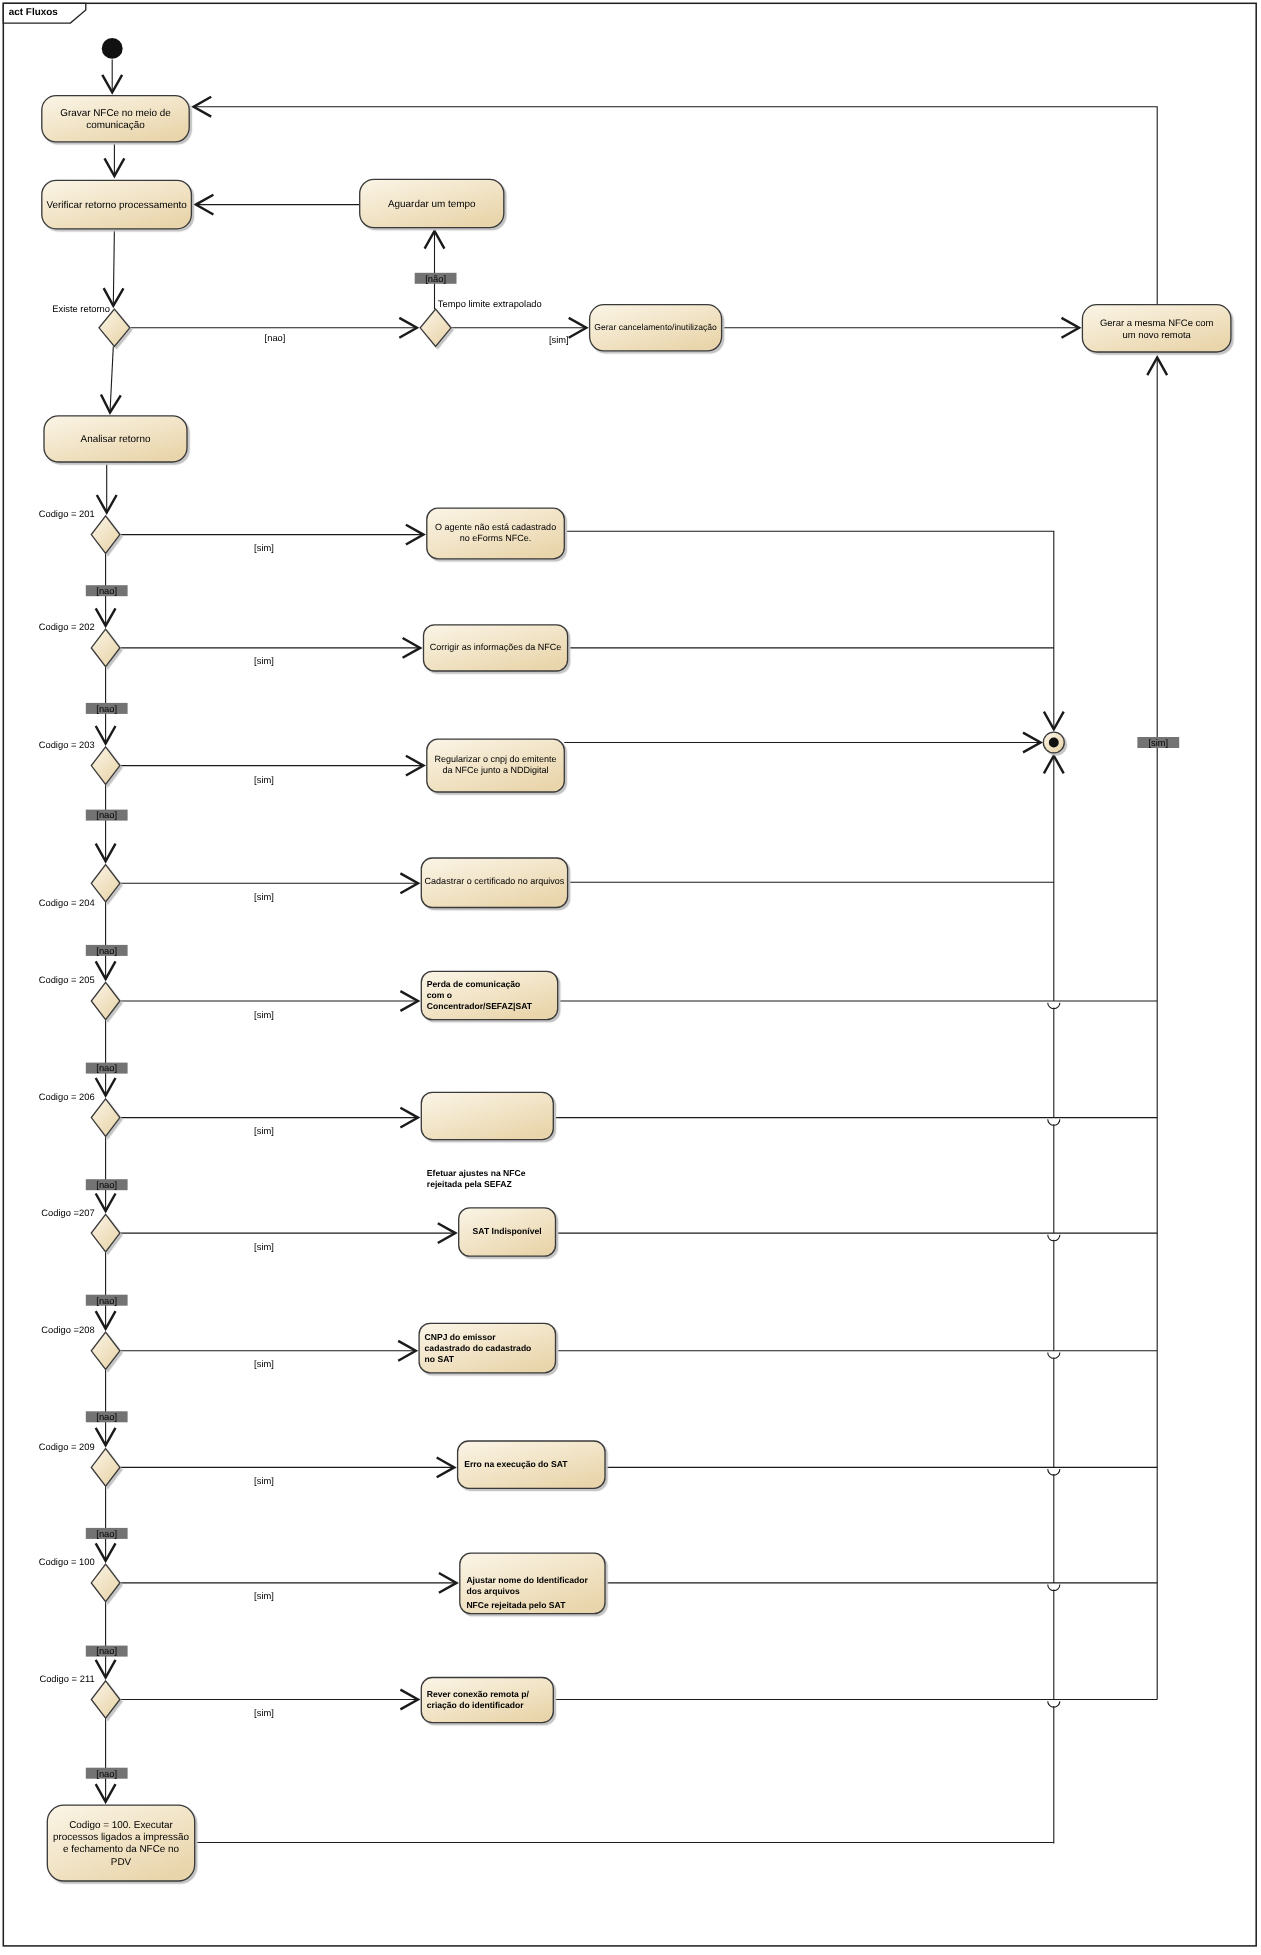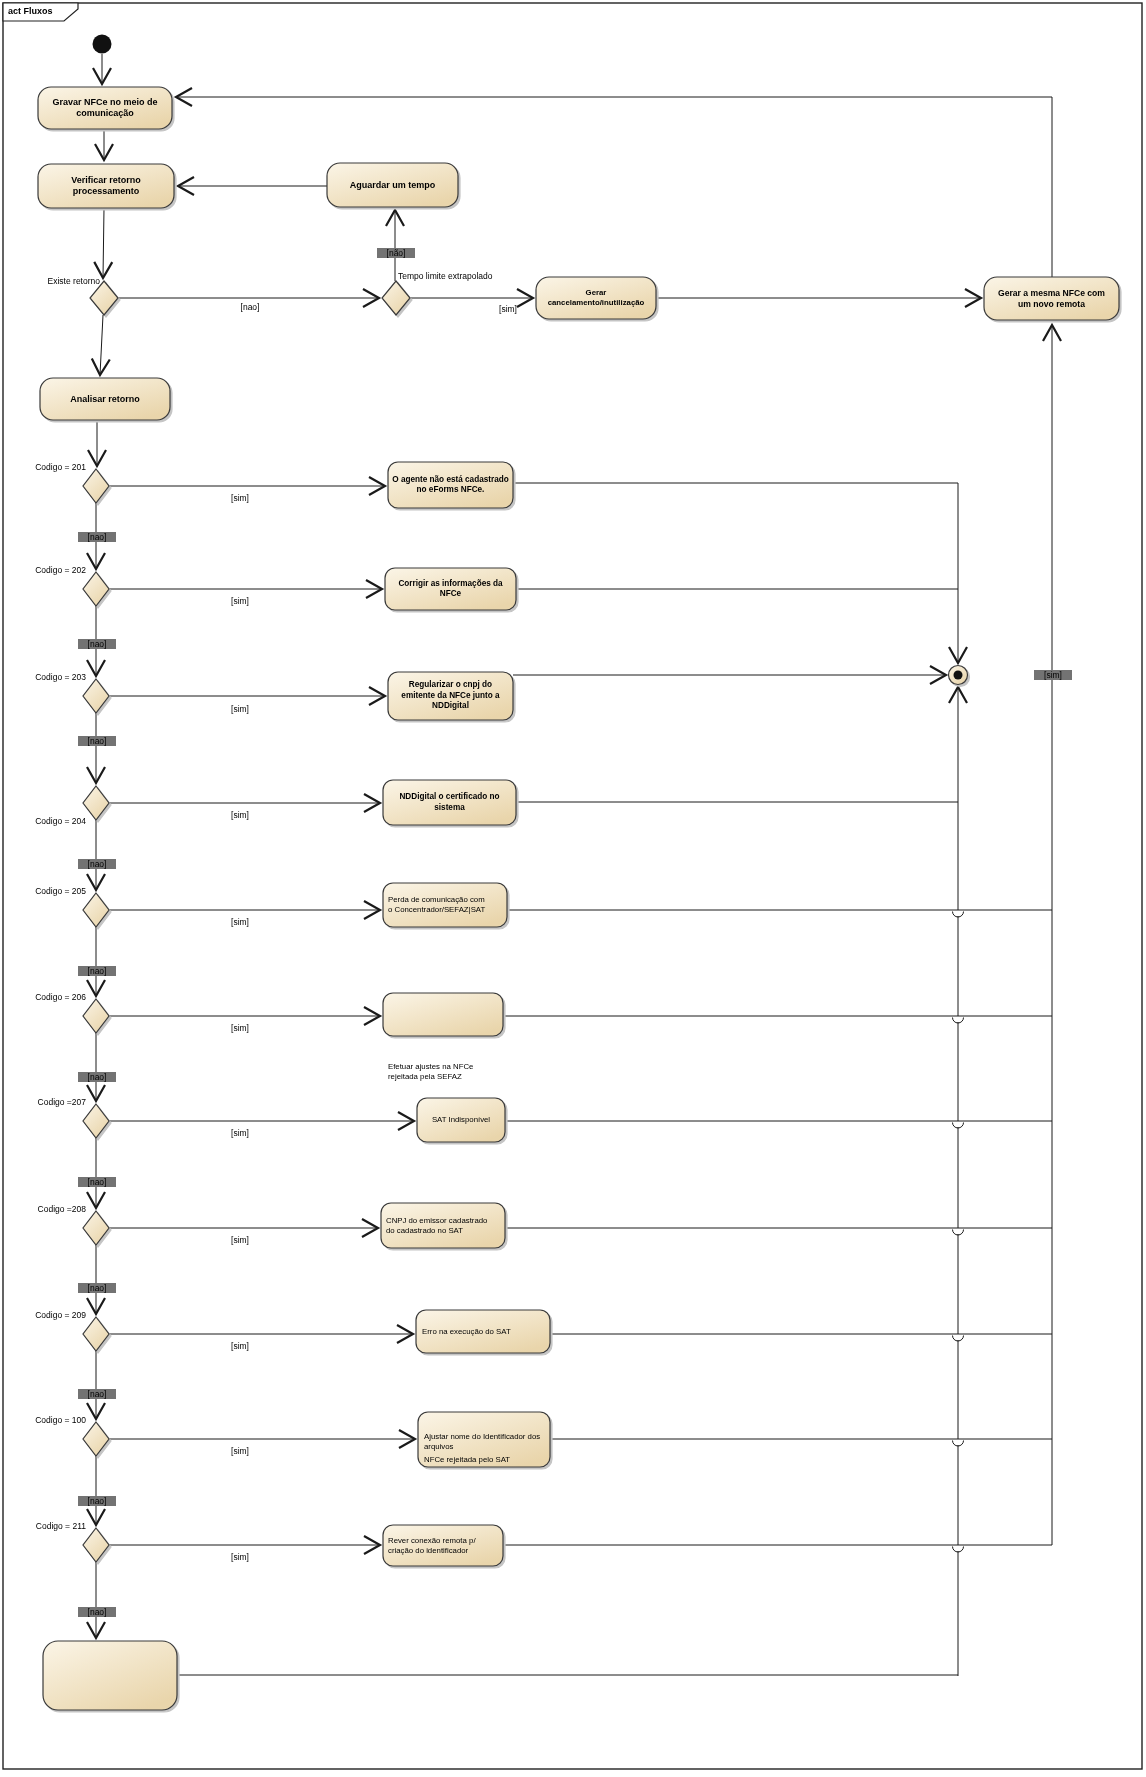--- a/index.html
+++ b/index.html
@@ -6,25 +6,25 @@
   .wrap{position:relative;width:1146px;height:1777px;background:#fff;
         font-family:"Liberation Sans",sans-serif;color:#000;overflow:hidden}
   .wrap svg{position:absolute;left:0;top:0}
   .shape{stroke:var(--border,#3a3a3a);stroke-width:1.2;fill:url(#gnode);
          filter:drop-shadow(2.2px 2.2px 0 var(--shadow,#c4c4c4))}
   .edge{stroke:var(--line,#1a1a1a);stroke-width:1;fill:none}
   .frame{stroke:#222;stroke-width:1.4;fill:none}
   .tabpoly{stroke:#222;stroke-width:1.2;fill:#fff}
   .t{position:absolute;font-size:8.5px;line-height:10px;white-space:normal}
   .nt{display:flex;flex-direction:column;justify-content:center;
-      text-align:center;font-weight:bold;font-size:9px;line-height:11px}
+      text-align:center;font-weight:normal;font-size:9px;line-height:11px}
   .b86{font-size:8.6px;line-height:11px}
   .b82{font-size:8.2px;line-height:10.5px}
   .b78{font-size:7.8px;line-height:10px}
-  .p78{font-size:7.8px;line-height:10px;font-weight:normal;text-align:left}
+  .p78{font-size:7.8px;line-height:10px;font-weight:bold;text-align:left}
   .ctr{text-align:center}
   .guard{width:36px;text-align:center}
   .gbg{background:#737373;padding:0 1px}
   .code{width:74px;text-align:right;white-space:nowrap}
   .nowrap{white-space:nowrap}
   .tab-lbl{font-weight:bold;font-size:9px}
   .gap2{margin-top:3px}
 </style>
 </head>
 <body>
@@ -155,31 +155,32 @@
 <div class="t nt" style="left:42px;top:87px;width:126px;height:42px">Gravar NFCe no meio de comunicação</div>
 <div class="t nt" style="left:42px;top:164px;width:128px;height:44px">Verificar retorno processamento</div>
 <div class="t nt" style="left:331px;top:163px;width:123px;height:44px">Aguardar um tempo</div>
 <div class="t nt b78" style="left:539px;top:277px;width:114px;height:42px">Gerar cancelamento/inutilização</div>
 <div class="t nt b86" style="left:995px;top:277px;width:113px;height:43px">Gerar a mesma NFCe com um novo remota</div>
 <div class="t nt" style="left:44px;top:378px;width:122px;height:42px">Analisar retorno</div>
 
 <div class="t nt b82" style="left:392px;top:462px;width:117px;height:46px">O agente não está cadastrado no eForms NFCe.</div>
 <div class="t nt b82" style="left:388px;top:568px;width:125px;height:42px">Corrigir as informações da NFCe</div>
 <div class="t nt b82" style="left:392px;top:672px;width:117px;height:48px">Regularizar o cnpj do emitente da NFCe junto a NDDigital</div>
-<div class="t nt b82" style="left:386px;top:780px;width:127px;height:45px">NDDigital o certificado no sistema</div>
+<div class="t nt b82" style="left:386px;top:780px;width:127px;height:45px">Cadastrar o certificado no arquivos</div>
 <div class="t nt p78" style="left:388px;top:883px;width:103px;height:44px">Perda de comunicação com o Concentrador/SEFAZ|SAT</div>
 <div class="t nt p78" style="left:388px;top:1050px;width:108px;height:43px">Efetuar ajustes na NFCe rejeitada pela SEFAZ</div>
 <div class="t nt p78 ctr" style="left:419px;top:1098px;width:84px;height:44px">SAT Indisponível</div>
 <div class="t nt p78" style="left:386px;top:1203px;width:106px;height:45px">CNPJ do emissor cadastrado do cadastrado no SAT</div>
 <div class="t nt p78" style="left:422px;top:1310px;width:122px;height:43px">Erro na execução do SAT</div>
 <div class="t nt p78" style="left:424px;top:1412px;width:122px;height:72px">
   <div>Ajustar nome do Identificador dos arquivos</div>
   <div class="gap2">NFCe rejeitada pelo SAT</div>
 </div>
 <div class="t nt p78" style="left:388px;top:1525px;width:112px;height:41px">Rever conexão remota p/ criação do identificador</div>
+<div class="t nt" style="left:47px;top:1641px;width:126px;height:69px">Codigo = 100. Executar processos ligados a impressão e fechamento da NFCe no PDV</div>
 
 <div class="t code" style="left:26px;top:276px">Existe retorno</div>
 <div class="t nowrap" style="left:398px;top:271px">Tempo limite extrapolado</div>
 <div class="t code" style="left:12px;top:462px">Codigo = 201</div>
 <div class="t code" style="left:12px;top:565px">Codigo = 202</div>
 <div class="t code" style="left:12px;top:672px">Codigo = 203</div>
 <div class="t code" style="left:12px;top:816px">Codigo = 204</div>
 <div class="t code" style="left:12px;top:886px">Codigo = 205</div>
 <div class="t code" style="left:12px;top:992px">Codigo = 206</div>
 <div class="t code" style="left:12px;top:1097px">Codigo =207</div>

